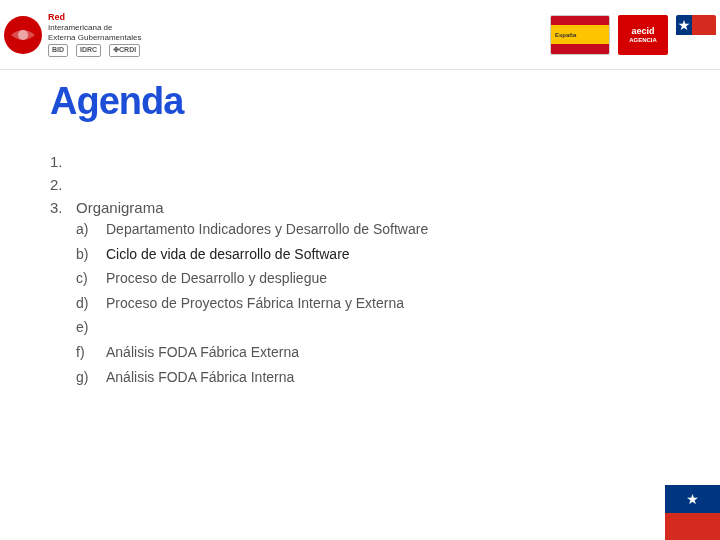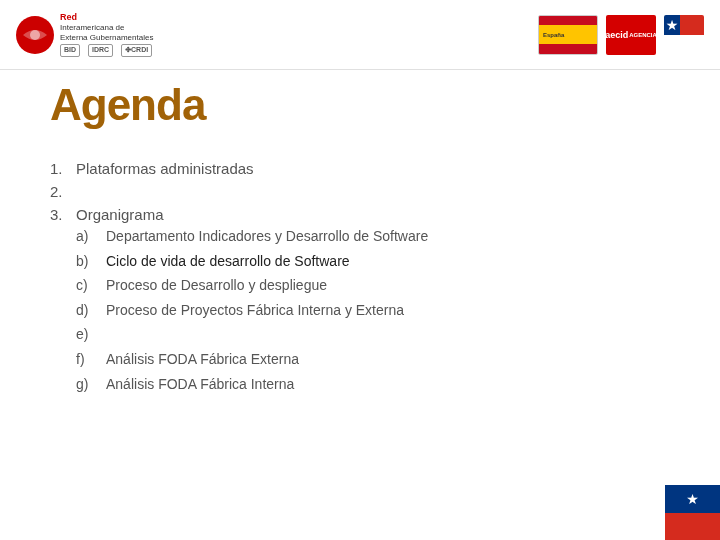--- a/index.html
+++ b/index.html
@@ -15,21 +15,21 @@
 
     
     .header {
       position: absolute;
       top: 0; left: 0; right: 0;
       height: 70px;
       background: #ffffff;
       border-bottom: 1px solid #e0e0e0;
       display: flex;
       align-items: center;
-      padding: 0 16px;
+      padding: 0 4px;
       justify-content: space-between;
     }
 
     .header-left {
       display: flex;
       align-items: center;
       gap: 12px;
     }
 
     .logo-main {
@@ -111,21 +111,21 @@
       width: 50px;
       height: 40px;
       background: #d40000;
       display: flex;
       align-items: center;
       justify-content: center;
       color: white;
       font-size: 8px;
       font-weight: bold;
       border-radius: 2px;
-      flex-direction: row;
+      flex-direction: column;
       gap: 1px;
     }
 
     .chile-flag {
       width: 40px;
       height: 40px;
       border-radius: 2px;
       overflow: hidden;
       display: flex;
       flex-direction: column;
@@ -142,23 +142,23 @@
     
     .main-content {
       position: absolute;
       top: 80px;
       left: 50px;
       right: 50px;
       bottom: 20px;
     }
 
     .page-title {
-      font-size: 44px;
+      font-size: 38px;
       font-weight: bold;
-      color: #a16207;
+      color: #1d4ed8;
       margin-bottom: 30px;
       letter-spacing: -1px;
     }
 
     .agenda-list {
       list-style: none;
       color: #555555;
     }
 
     .agenda-list > li {
@@ -280,21 +280,20 @@
     </div>
   </div>
 </div>
 
 <div class="main-content">
   <h1 class="page-title">Agenda</h1>
 
   <ul class="agenda-list">
     <li>
       <span class="list-num">1.</span>
-      <span>Plataformas administradas</span>
     </li>
     <li>
       <span class="list-num">2.</span>
     </li>
     <li>
       <span class="list-num">3.</span>
       <div>
         <span>Organigrama</span>
         <ul class="sub-list">
           <li>

